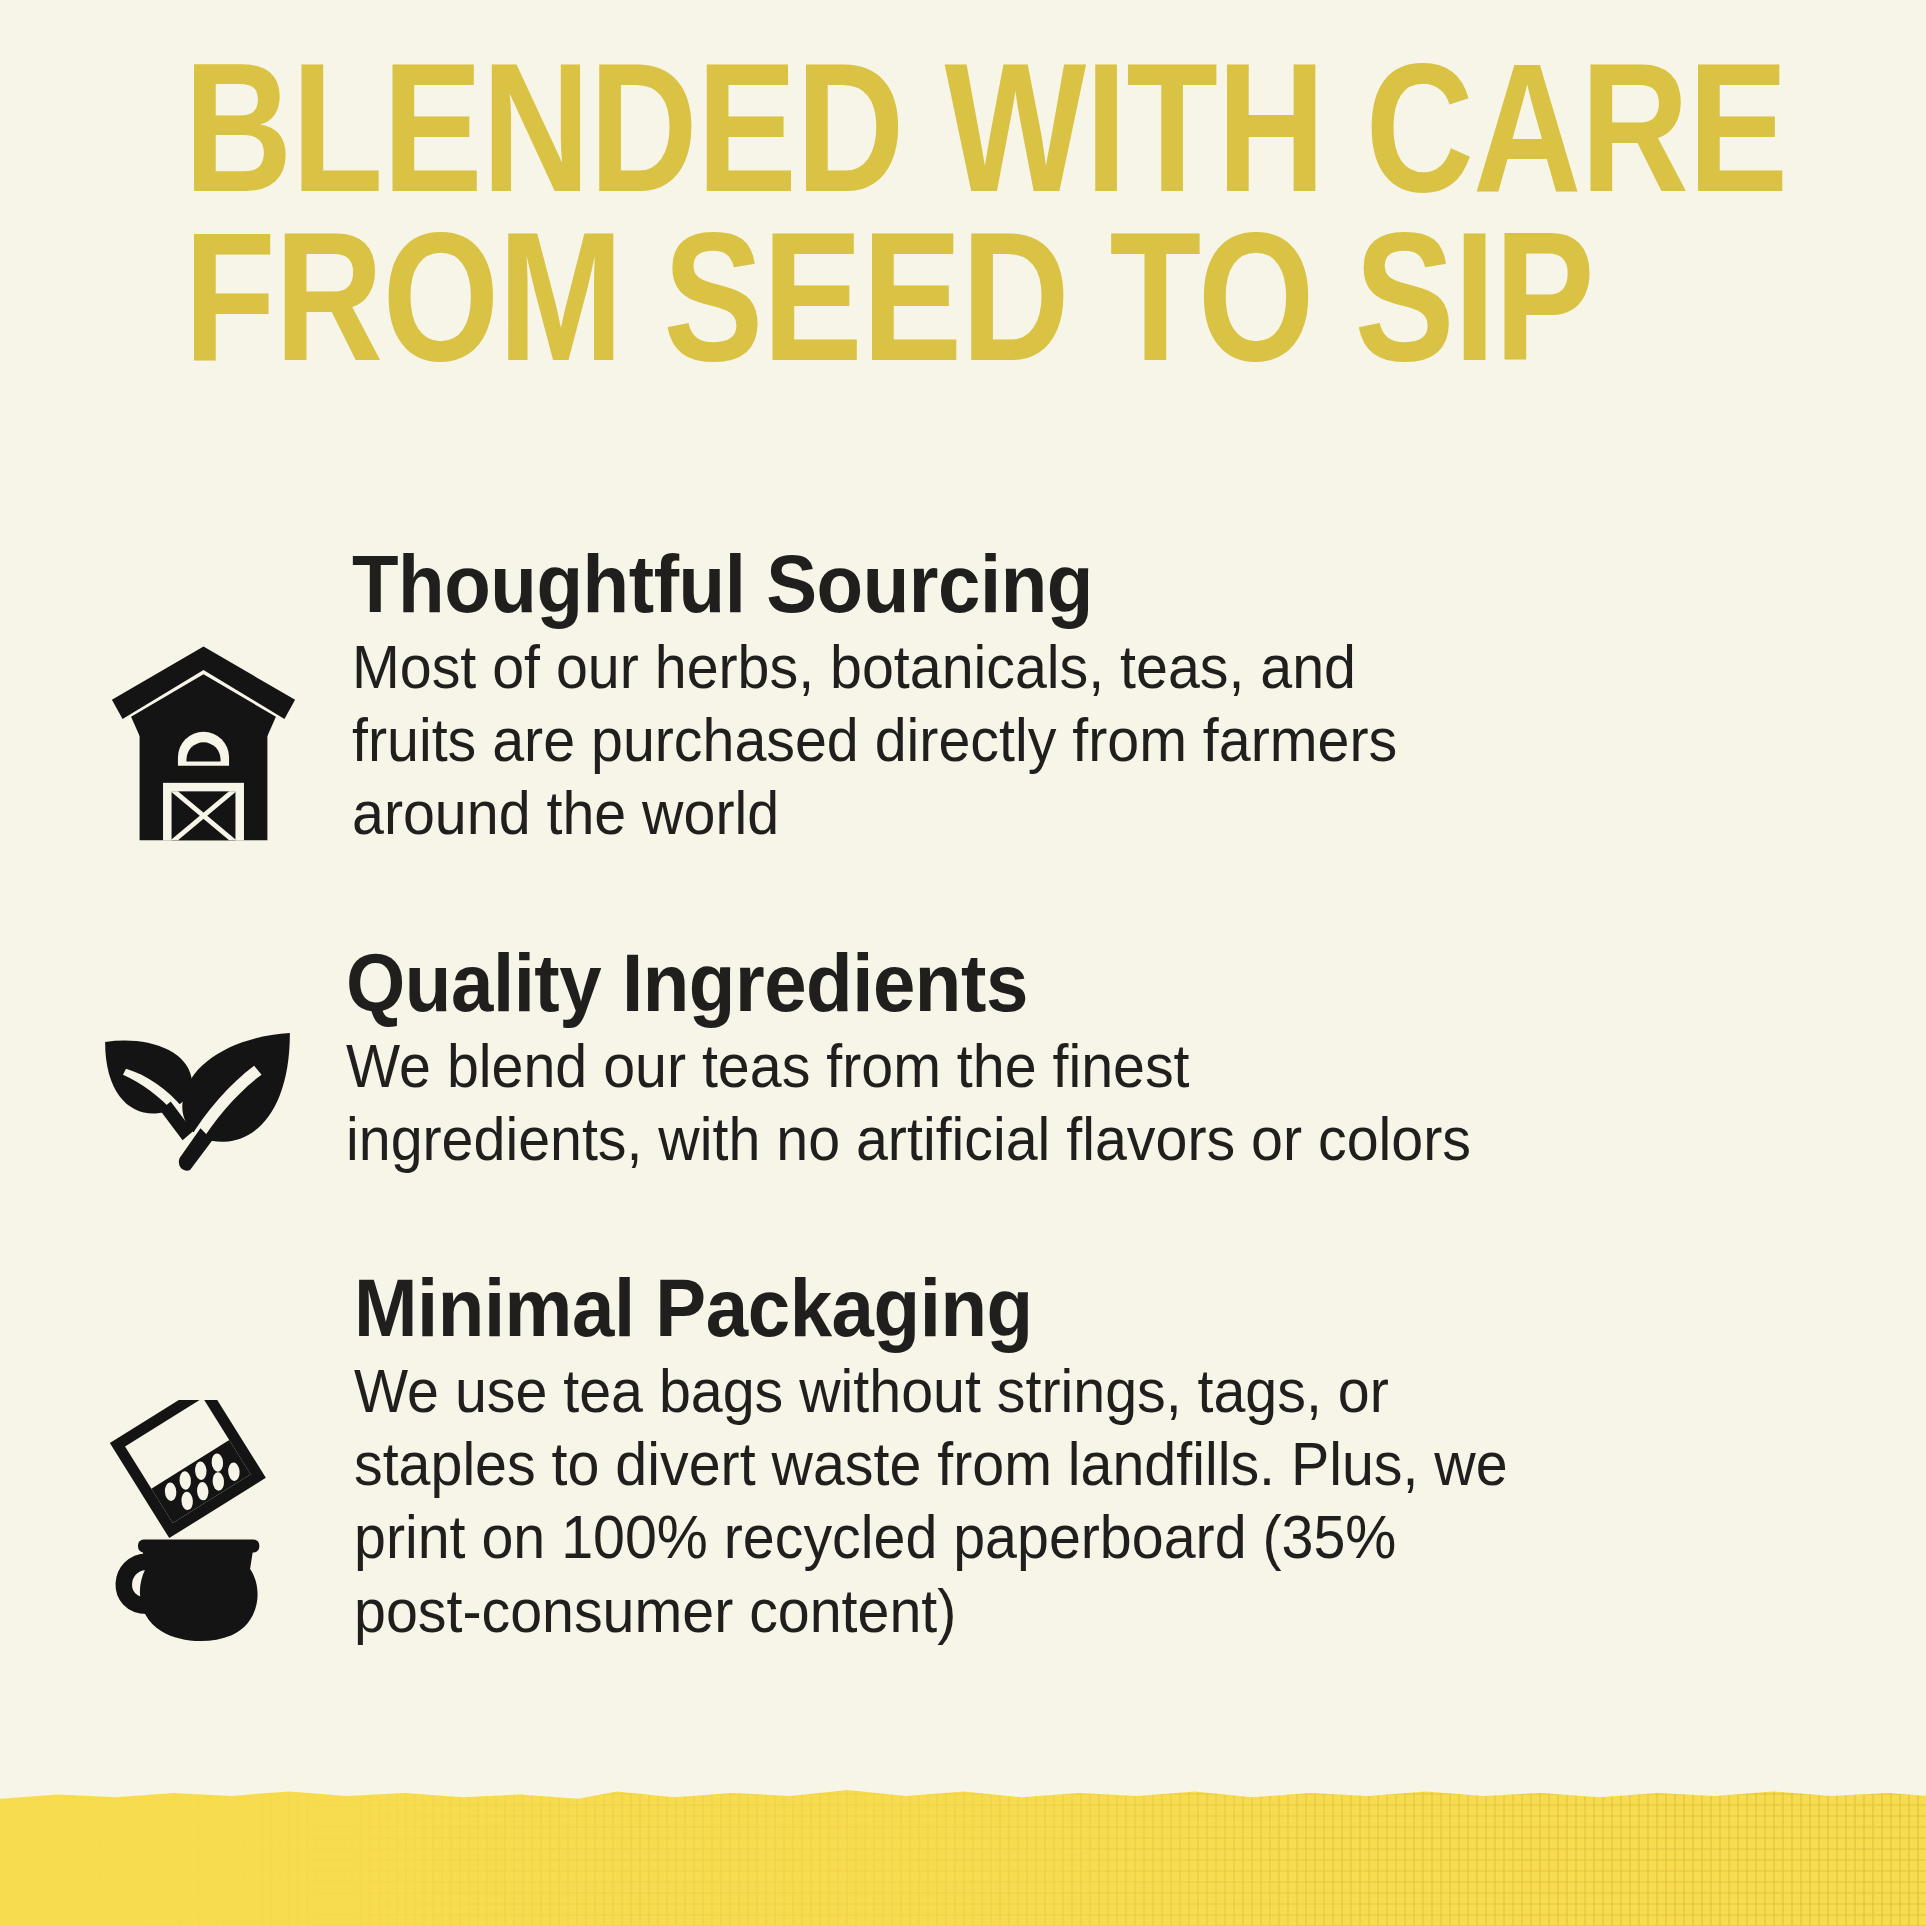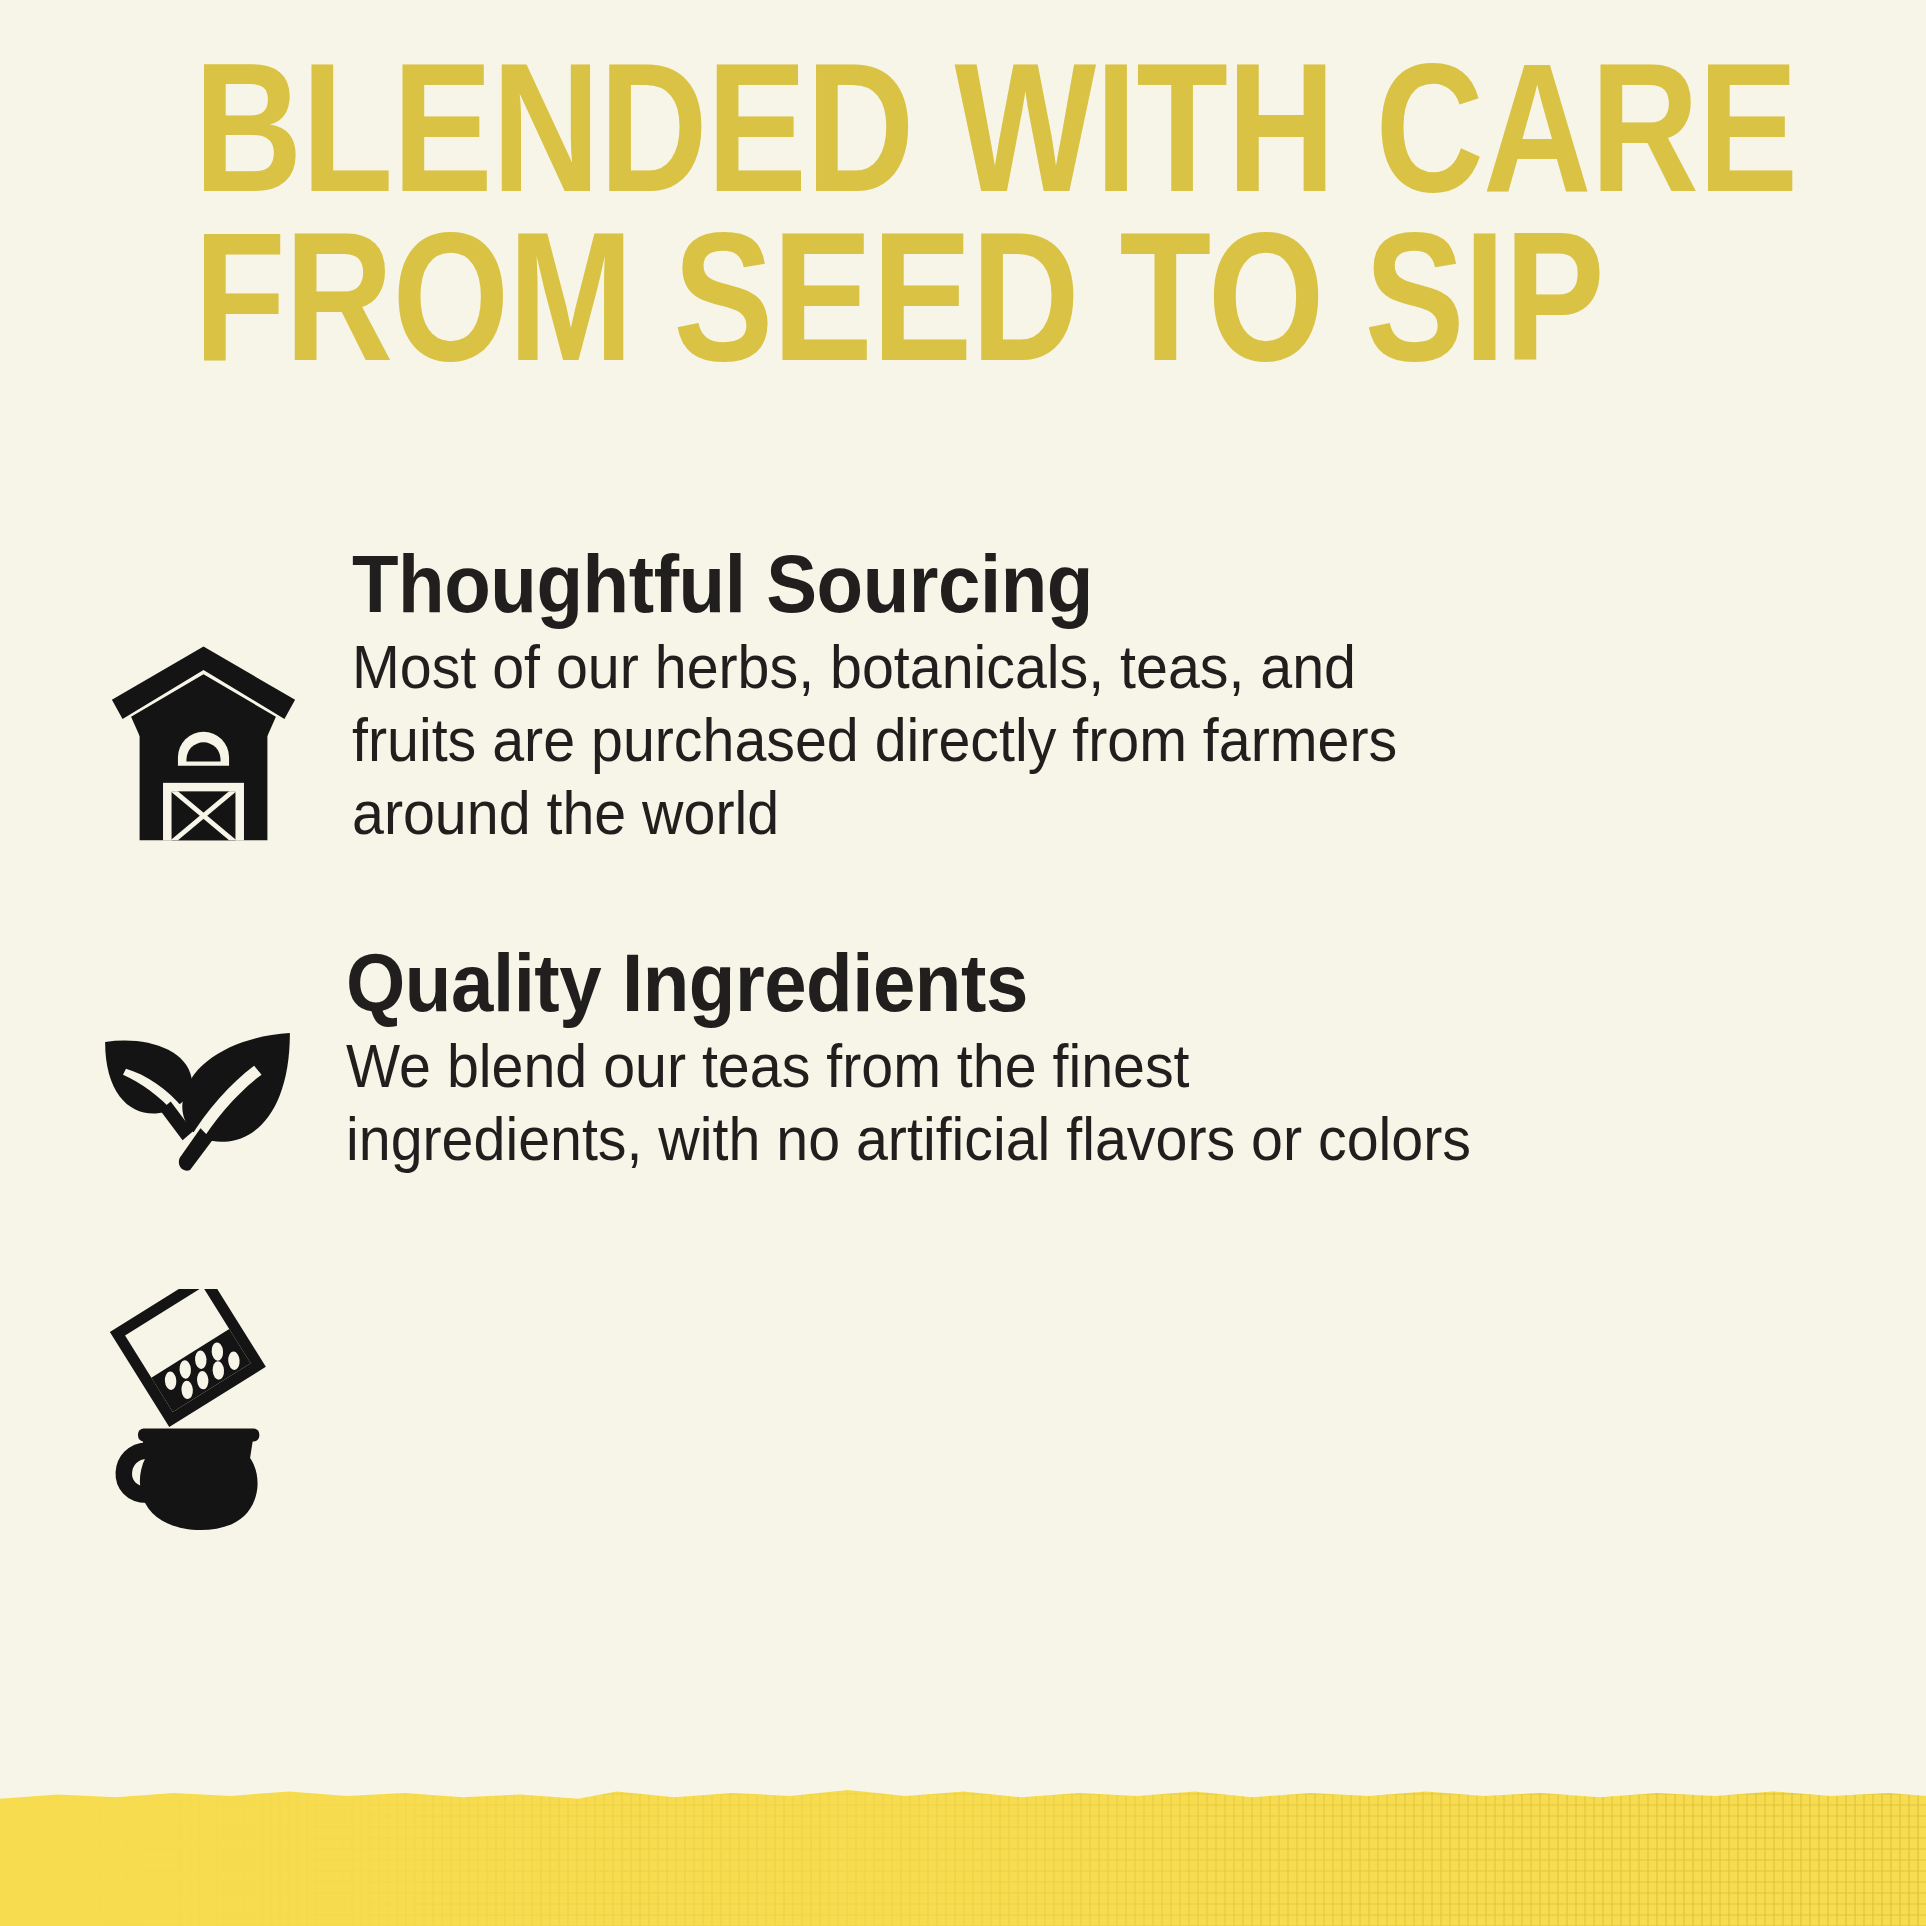--- a/index.html
+++ b/index.html
@@ -19,21 +19,21 @@
     width: 1927px;
     height: 1927px;
     background: #F7F5E7;
     box-sizing: border-box;
     overflow: hidden;
   }
 
   
   .headline {
     position: absolute;
-    left: 194px;
+    left: 184px;
     top: 57px;
     width: 1604px;
   }
   .headline-line {
     display: block;
     font-family: "Liberation Sans Narrow", "Liberation Sans", sans-serif;
     font-weight: 700;
     font-size: 183px;
     line-height: 0.78;
     letter-spacing: -1px;
@@ -250,20 +250,29 @@
             <ellipse cx="66" cy="52" rx="3.1" ry="5" fill="#F7F5E7" transform="rotate(28 66 52)"></ellipse>
           </g>
 
           <path fill="none" stroke="#141414" stroke-width="9" d="M26 88 C10 88 8 112 26 112"></path>
 
           <path fill="#141414" d="M23 79 L84 79 L82 92 C90 104 86 122 72 128 C60 133 44 132 34 126 C22 119 19 104 25 92 Z"></path>
 
           <rect x="21" y="76" width="66" height="7" rx="3" fill="#141414"></rect>
         </svg>
       </div>
+      <div class="text-cell">
+        <h2 class="feature-title">Minimal Packaging</h2>
+        <p class="feature-body">
+          <span class="ln">We use tea bags without strings, tags, or</span>
+          <span class="ln">staples to divert waste from landfills. Plus, we</span>
+          <span class="ln">print on 100% recycled paperboard (35%</span>
+          <span class="ln">post-consumer content)</span>
+        </p>
+      </div>
     </div>
 
   </div>
 
   <div class="band">
     <div class="band-fill"></div>
     <div class="band-texture"></div>
   </div>
 
 </div>

